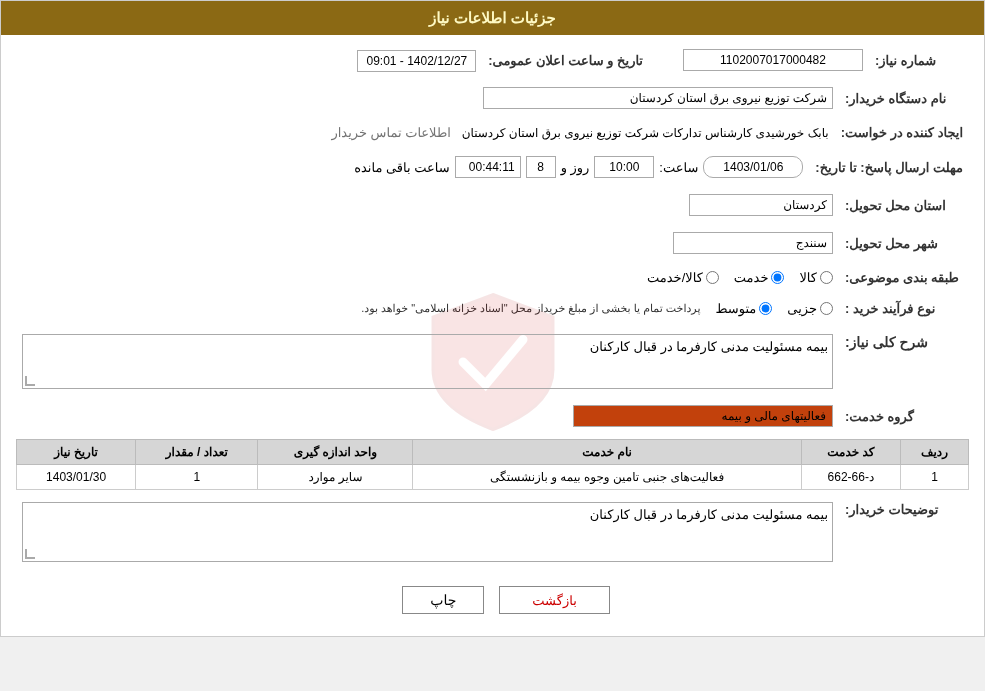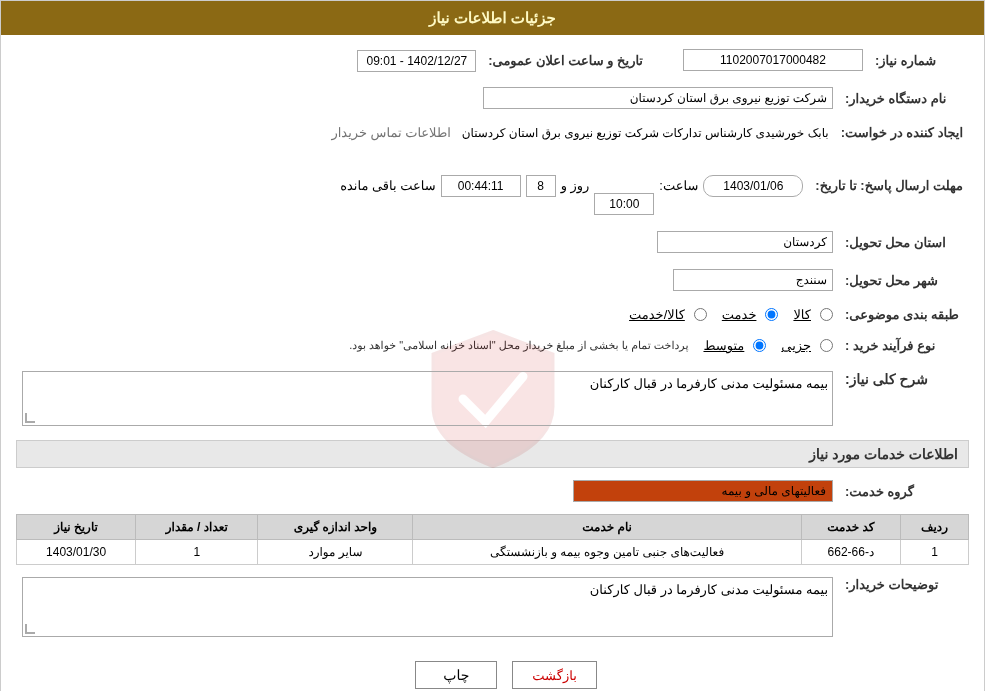--- a/index.html
+++ b/index.html
@@ -53,22 +53,21 @@
       font-size: 12px;
       font-family: Tahoma, Arial, sans-serif;
     }
     .radio-group {
       display: flex;
       gap: 15px;
       align-items: center;
     }
     .radio-label {
       display: flex;
-      gap: 9px;
-      text-decoration: underline;
+      gap: 3px;
     }
     .section-title {
       background: #e8e8e8;
       border: 1px solid #ccc;
       padding: 5px 10px;
       font-weight: bold;
       font-size: 14px;
       color: #333;
       margin: 10px 0 8px 0;
       text-align: right;
@@ -108,21 +107,21 @@
       border: 1px solid #888;
       padding: 5px 27px;
       font-size: 14px;
       font-family: Tahoma, Arial, sans-serif;
       cursor: pointer;
       margin-left: 27px;
     }
     .btn-back {
       background: #fff;
       border: 1px solid #888;
-      padding: 5px 19px;
+      padding: 5px 32px;
       font-size: 13px;
       font-family: Tahoma, Arial, sans-serif;
       cursor: pointer;
       color: #cc0000;
     }
     .date-time-row {
       display: flex;
       align-items: center;
       gap: 5px;
     }
@@ -212,37 +211,37 @@
       </table>
 
     <table class="info-table">
       <tbody>
           <tr>
         <td class="label-cell" style="width:130px; text-align:left; vertical-align:middle;">مهلت ارسال پاسخ: تا تاریخ:</td>
         <td class="value-cell">
           <div class="date-time-row">
             <span class="input-box" style="width:100px; text-align:center;border-radius:10px;">1403/01/06</span>
             <span>ساعت:</span>
-            <span class="input-box" style="width:60px; text-align:center;margin-top:37px;">10:00</span>
+            <span class="input-box" style="width:60px; text-align:center;">10:00</span>
             <span>روز و</span>
             <span class="input-box" style="width:30px; text-align:center;">8</span>
-            <span class="input-box" style="width:80px; text-align:center;">00:44:11</span>
+            <span class="input-box" style="width:66px; ">00:44:11</span>
             <span>ساعت باقی مانده</span>
           </div>
         </td>
       </tr>
     </tbody>
       </table>
 
     <table class="info-table">
       <tbody>
           <tr>
         <td class="label-cell" style="width:130px; text-align:left;">استان محل تحویل:</td>
         <td class="value-cell">
-          <span class="input-box" style="display:inline-block; width:176px; ">کردستان</span>
+          <span class="input-box" style="display:inline-block; width:144px; ">کردستان</span>
         </td>
       </tr>
     </tbody>
       </table>
 
     <table class="info-table">
       <tbody>
           <tr>
         <td class="label-cell" style="width:130px; text-align:left;">شهر محل تحویل:</td>
         <td class="value-cell">
@@ -316,21 +315,20 @@
                 <span>بیمه مسئولیت مدنی کارفرما در قبال کارکنان</span>
                 <div class="desc-resize-handle"></div>
               </div>
             </td>
           </tr>
         </tbody>
           </table>
       </div>
     </div>
 
-    <div class="section-title">اطلاعات خدمات مورد نیاز</div>
 
     <table class="info-table">
       <tbody>
           <tr>
         <td class="label-cell" style="width:130px; text-align:left;">گروه خدمت:</td>
         <td class="value-cell">
           <div class="group-value-box">فعالیتهای مالی و بیمه</div>
         </td>
       </tr>
     </tbody>

